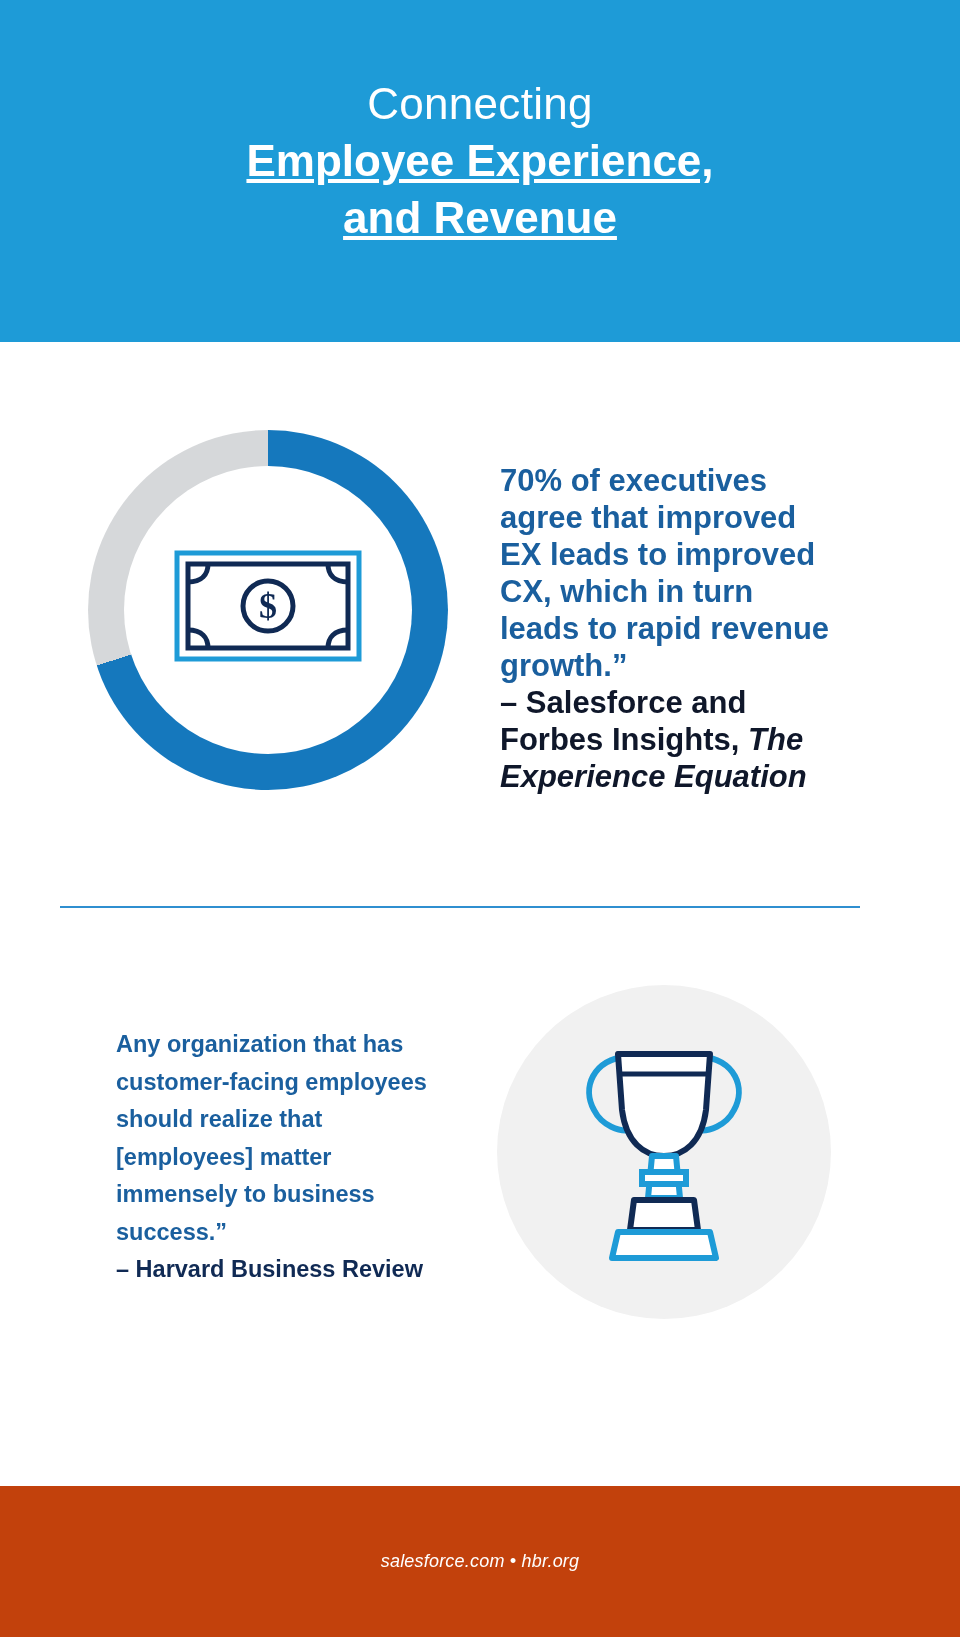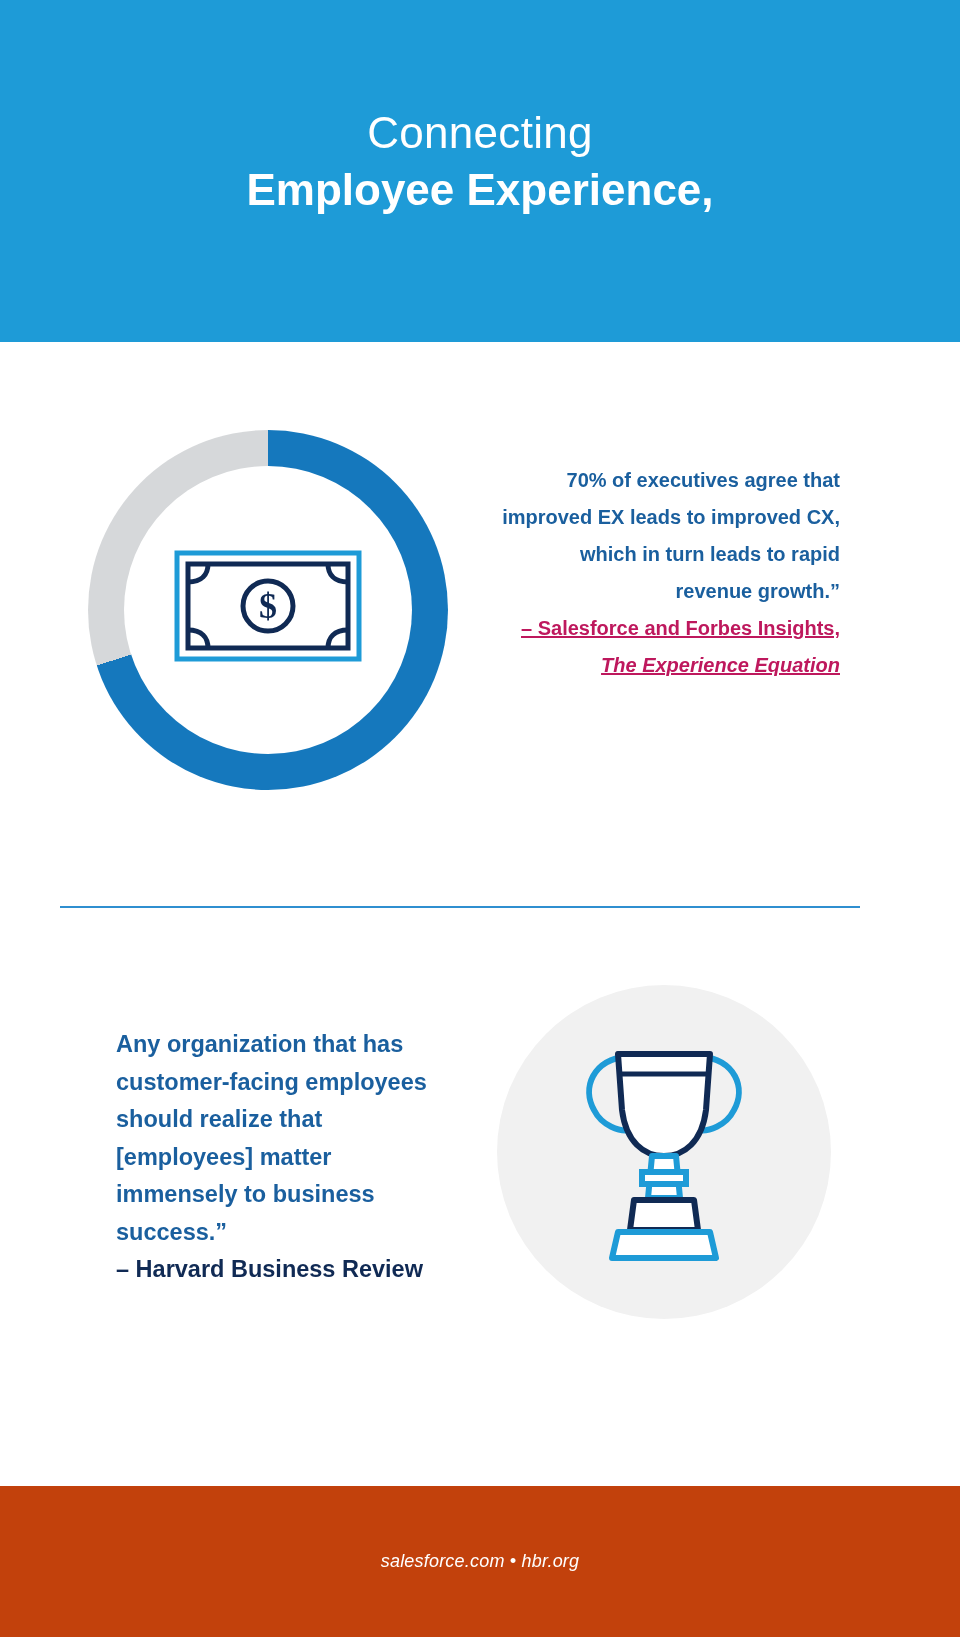--- a/index.html
+++ b/index.html
@@ -42,20 +42,21 @@
     line-height: 56px;
     letter-spacing: 0.3px;
     text-align: center;
   }
   .header-line-bold {
     color: #ffffff;
     font-size: 44px;
     font-weight: bold;
     line-height: 57px;
     text-align: center;
+    text-decoration: underline;
   }
 
   
   .section-one {
     position: absolute;
     top: 342px;
     left: 0;
     width: 960px;
     height: 560px;
   }
@@ -90,28 +91,26 @@
     top: 120px;
     width: 188px;
     height: 112px;
   }
   .quote-one {
     position: absolute;
     left: 500px;
     top: 120px;
     width: 340px;
     color: #1a5f9e;
-    font-size: 20px;
+    font-size: 31px;
     line-height: 37px;
     font-weight: bold;
-    text-align: right;
   }
   .quote-one .attrib {
-    color: #be185d;
-    text-decoration: underline;
+    color: #0f172a;
   }
   .quote-one .attrib em {
     font-style: italic;
   }
 
   
   .divider {
     position: absolute;
     left: 60px;
     top: 906px;
@@ -178,20 +177,21 @@
   }
 </style>
 </head>
 <body>
 
 <div class="page">
 
   <div class="header">
     <div class="header-line-1">Connecting</div>
     <div class="header-line-bold">Employee Experience,</div>
+    <div class="header-line-bold">and Revenue</div>
   </div>
 
   <div class="section-one">
 
     <div class="donut-wrap">
       <div class="donut"></div>
       <div class="donut-hole"></div>
 
       <svg class="money-icon" viewBox="0 0 188 112">
         <rect x="3" y="3" width="182" height="106" fill="none" stroke="#1e9bd7" stroke-width="5"></rect>

